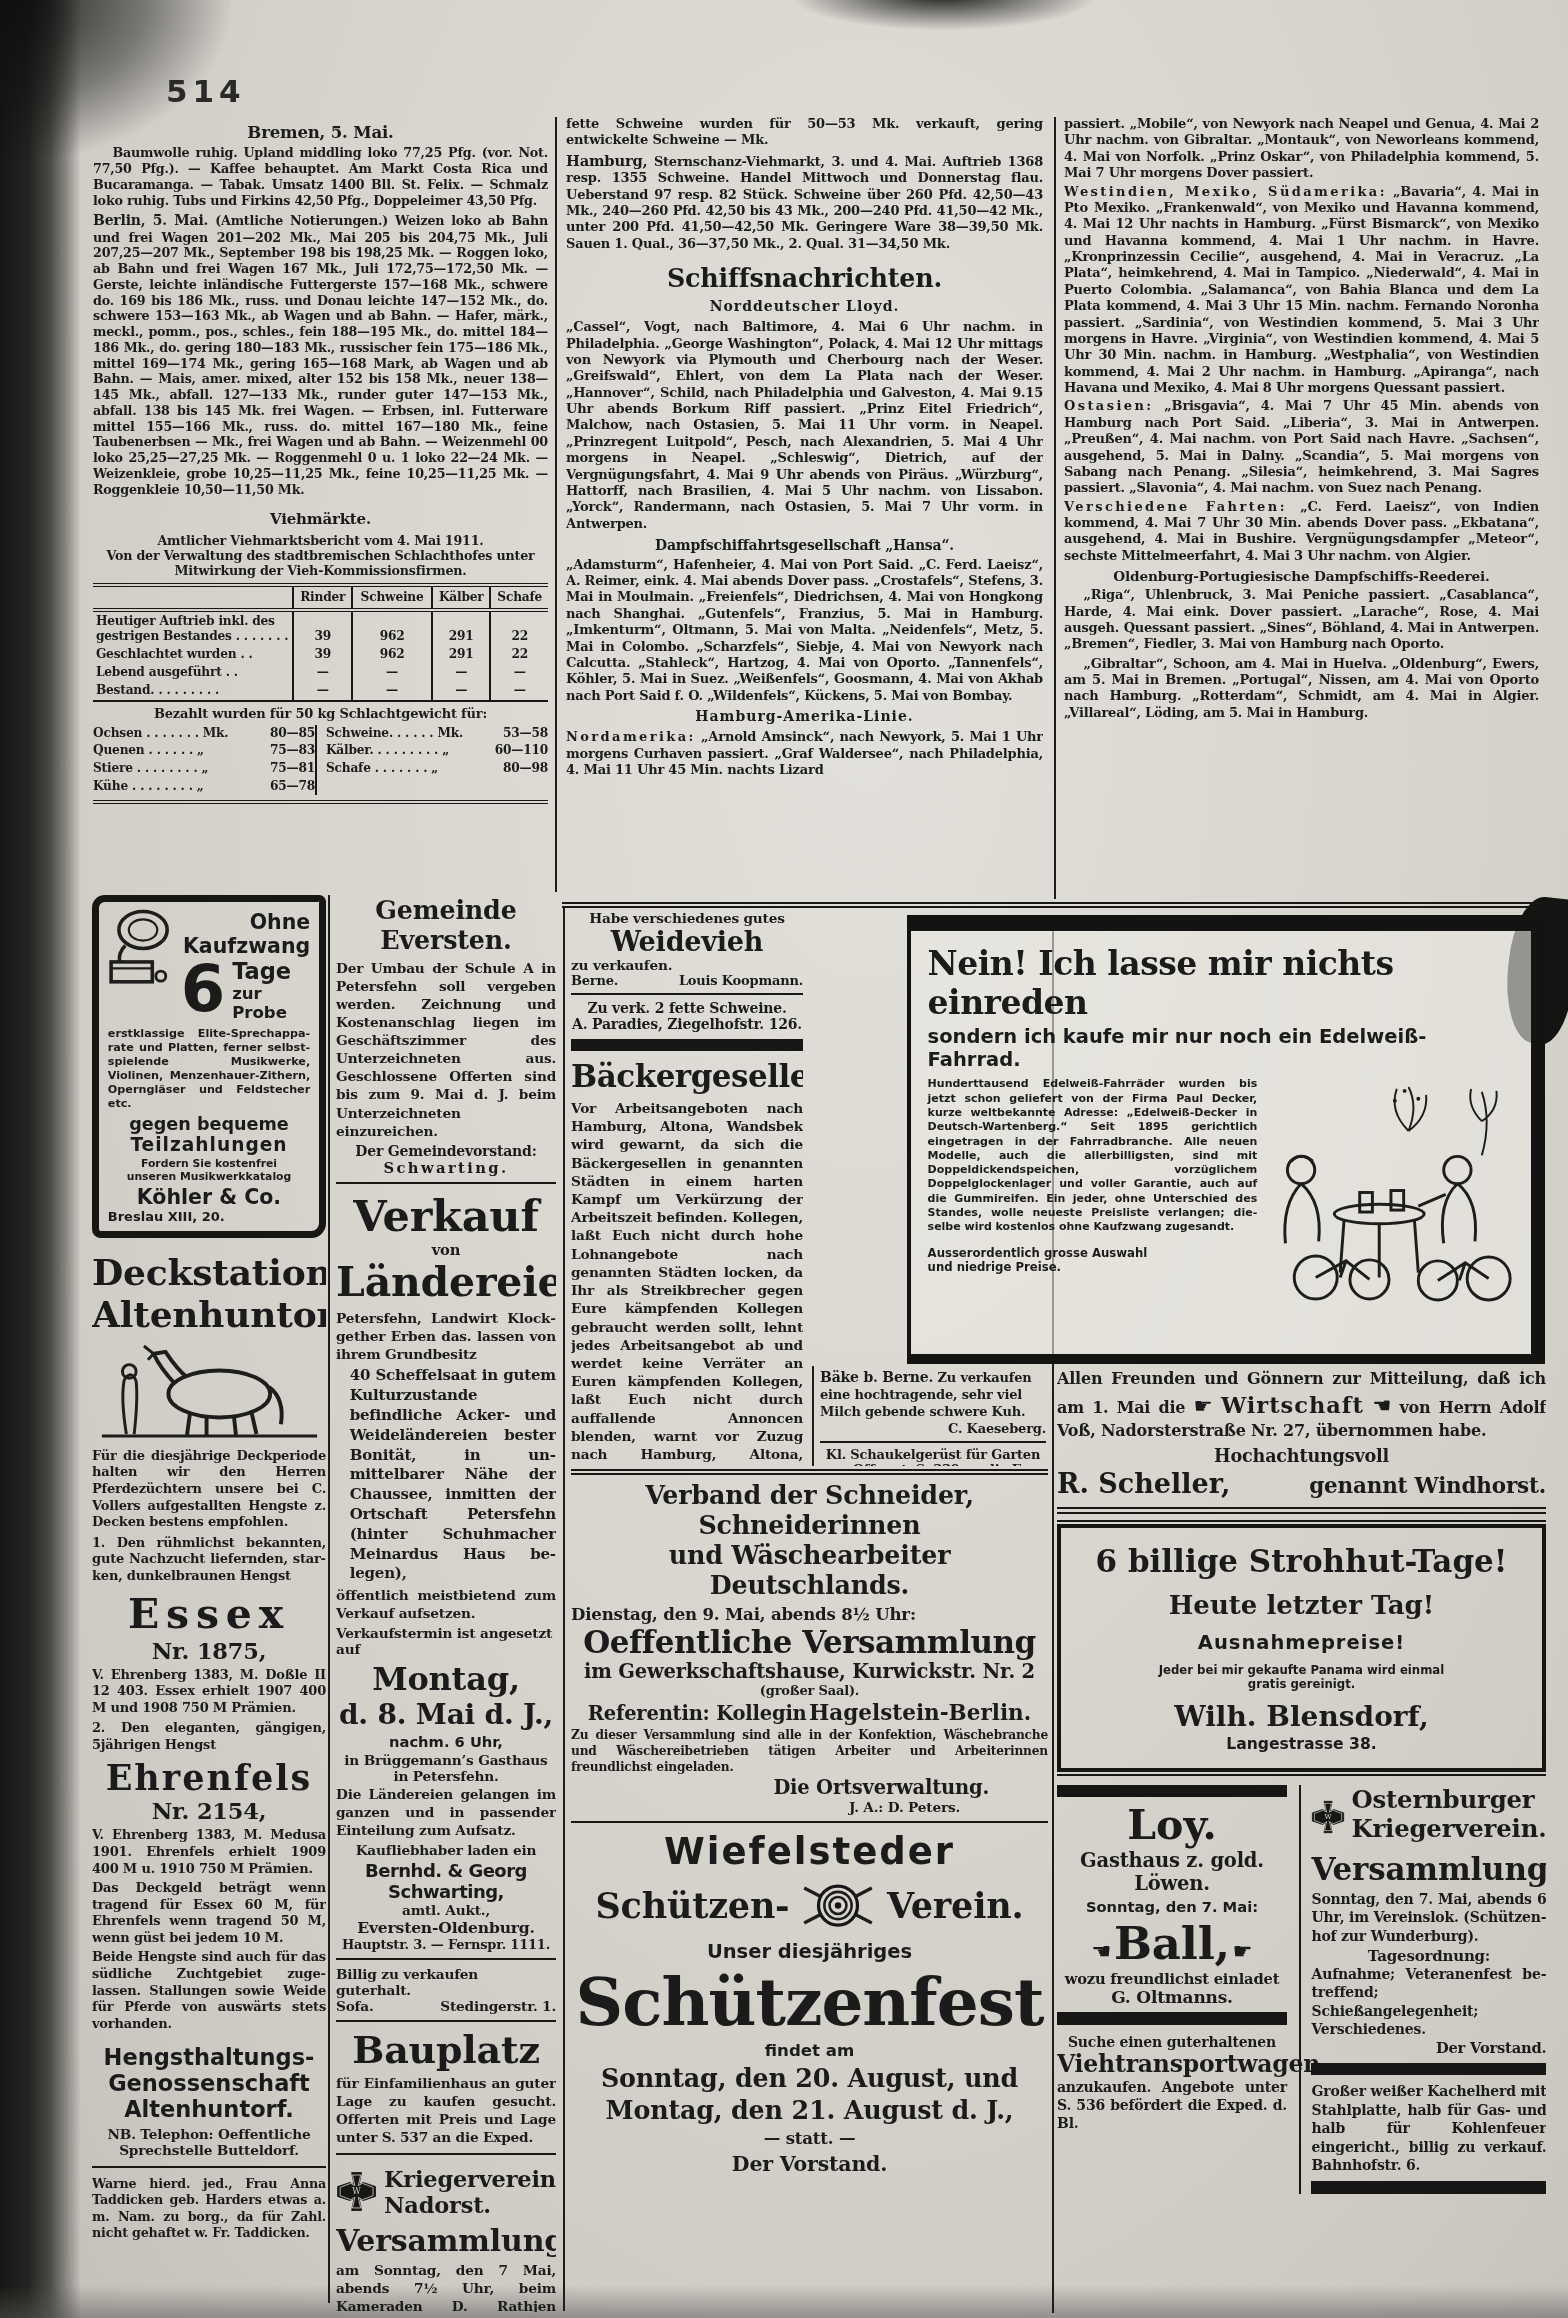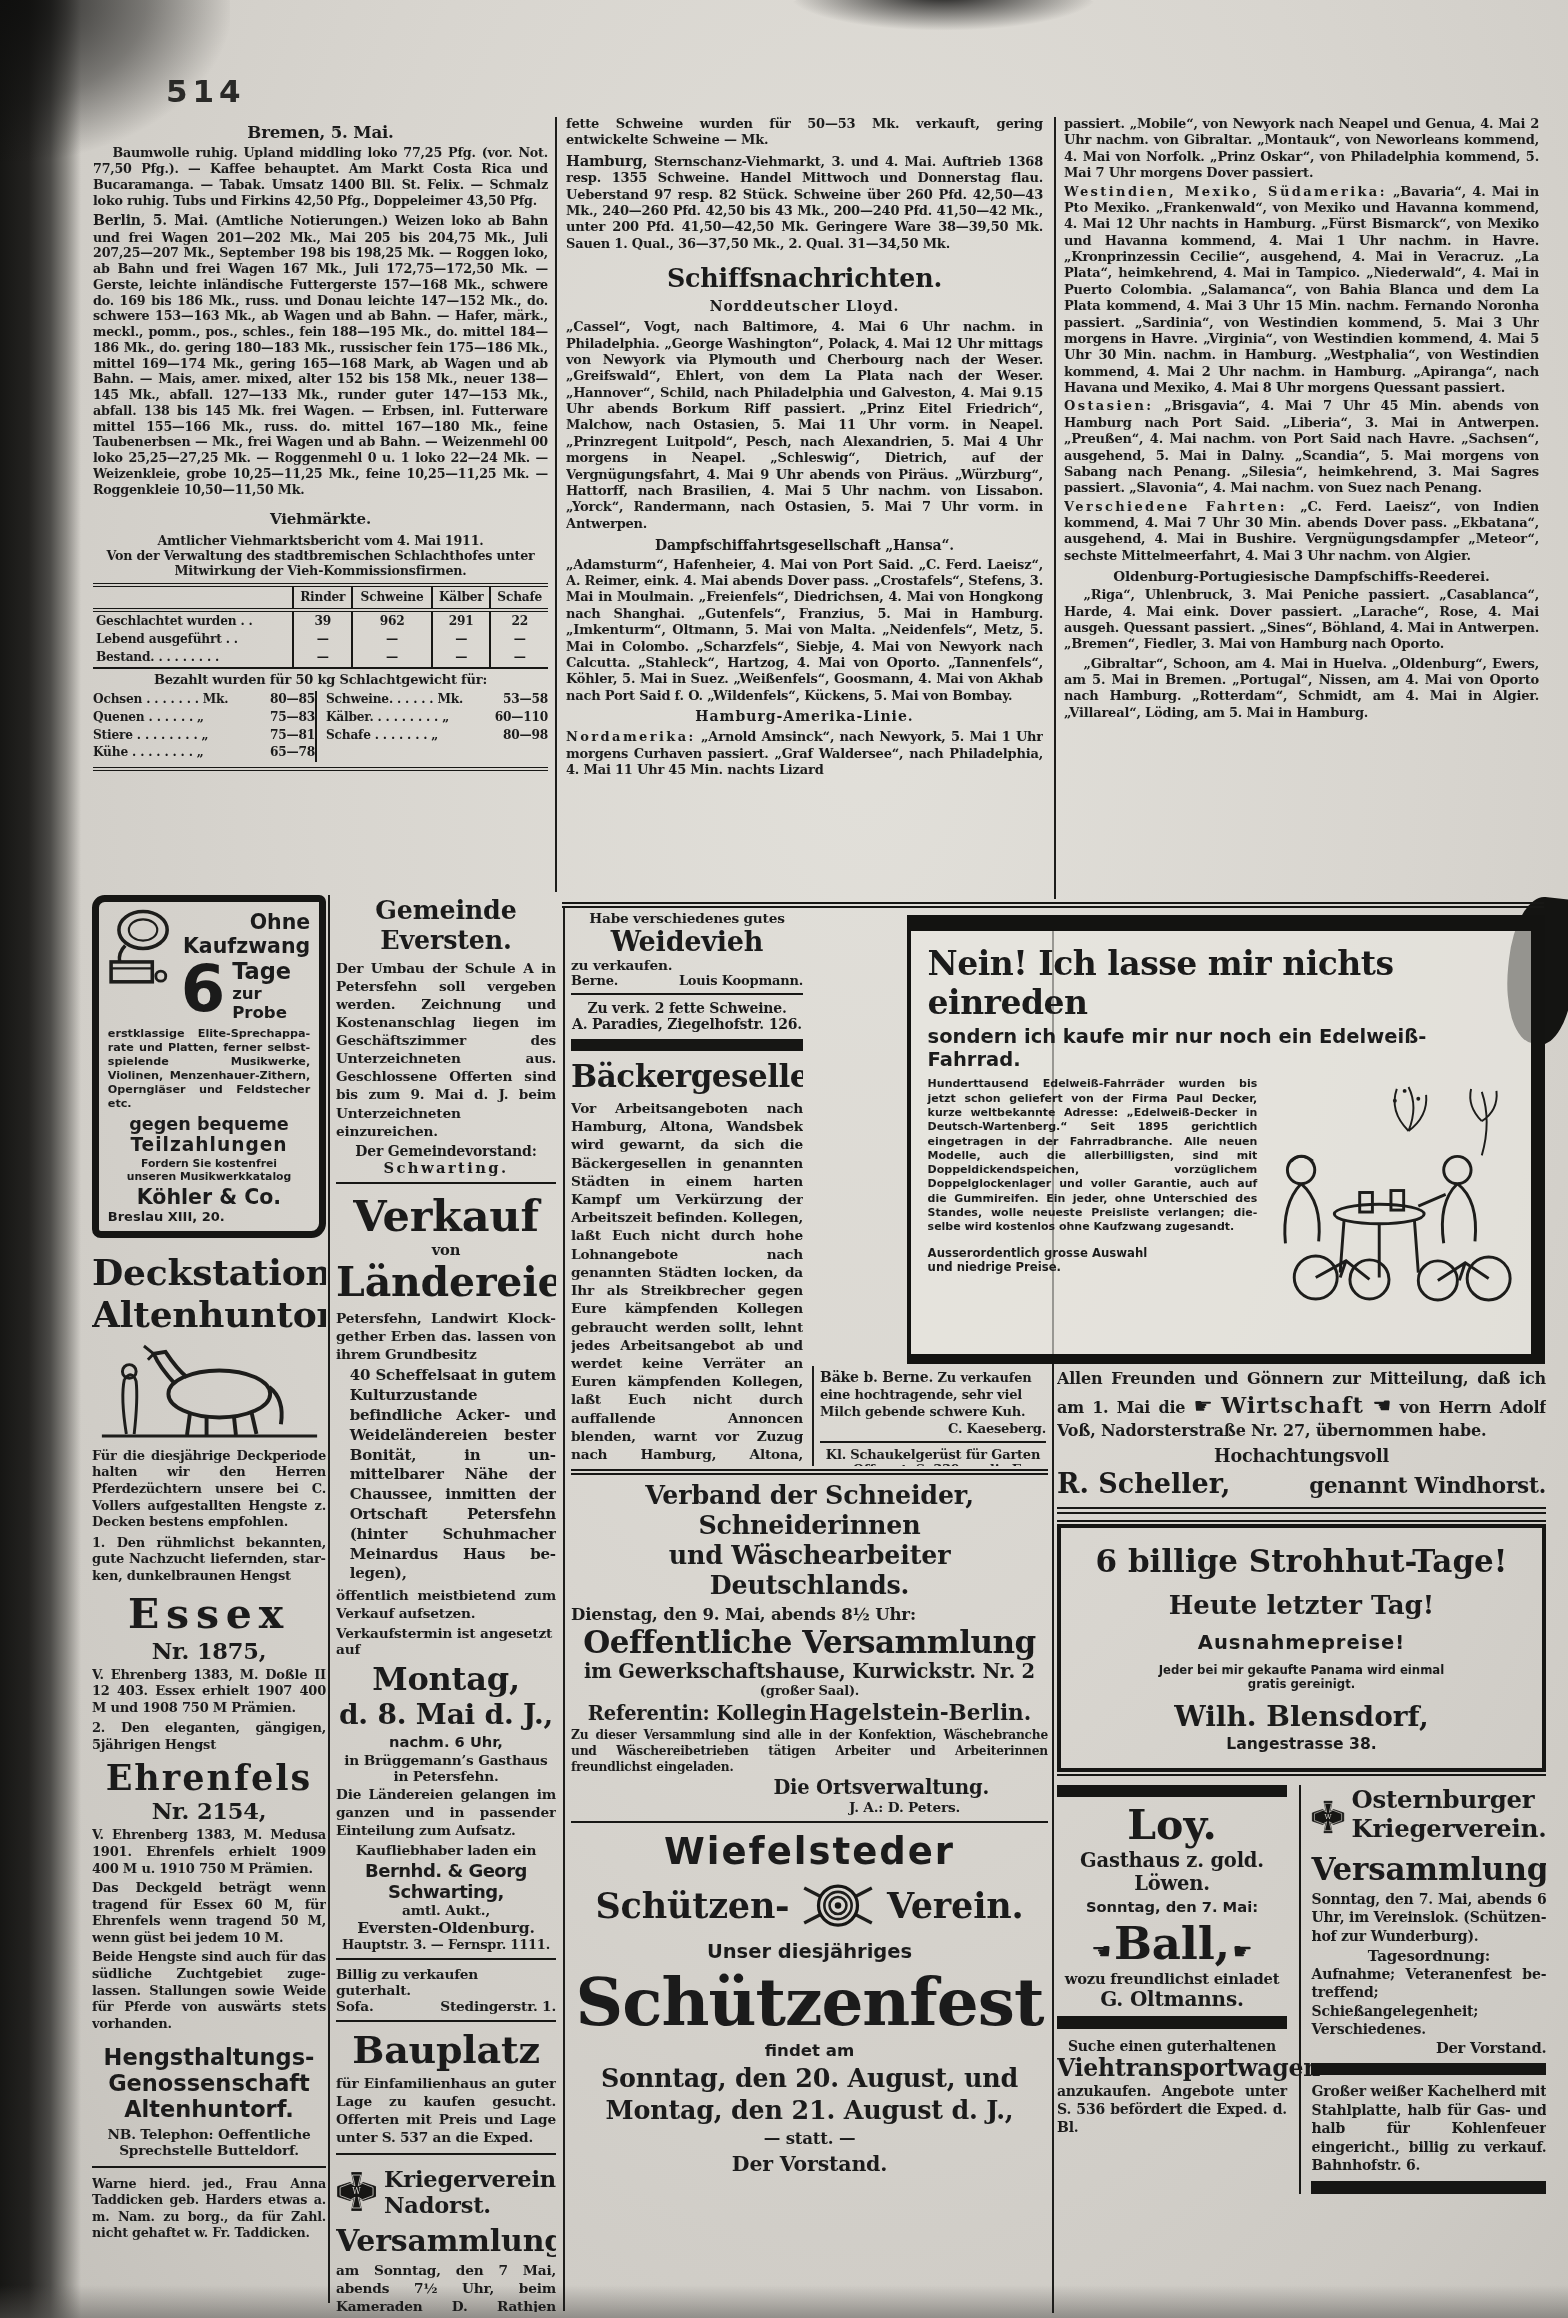--- a/index.html
+++ b/index.html
@@ -104,20 +104,27 @@
       <thead>
         <tr>
           <th style="width:44%;"></th>
           <th>Rinder</th>
           <th>Schweine</th>
           <th>Kälber</th>
           <th>Schafe</th>
         </tr>
       </thead>
       <tbody>
+        <tr>
+          <td>Heutiger Auftrieb inkl. des gestrigen Bestandes . . . . . . .</td>
+          <td>39</td>
+          <td>962</td>
+          <td>291</td>
+          <td>22</td>
+        </tr>
         <tr>
           <td>Geschlachtet wurden . .</td>
           <td>39</td>
           <td>962</td>
           <td>291</td>
           <td>22</td>
         </tr>
         <tr>
           <td>Lebend ausgeführt  . .</td>
           <td>—</td>
@@ -494,21 +501,21 @@
         <div class="bar"></div>
         <div class="slab ctr" style="font-size:41px;margin-top:3.9px;">Loy.</div>
         <div class="fr ctr" style="font-size:19.5px;">Gasthaus z. gold. Löwen.</div>
         <div class="sans ctr" style="font-size:14.7px;margin-top:2.9px;">Sonntag, den 7. Mai:</div>
         <div class="ctr" style="margin-top:2px;">
           <span class="hand" style="font-size:22.5px;">☚</span>
           <span class="fr" style="font-size:45px;">Ball,</span>
           <span class="hand" style="font-size:22.5px;">☛</span>
         </div>
         <div class="fr ctr" style="font-size:14.7px;">wozu freundlichst einladet</div>
-        <div class="fr ctr" style="font-size:20px;">G. Oltmanns.</div>
+        <div class="fr ctr" style="font-size:17px;">G. Oltmanns.</div>
         <div class="bar" style="margin-top:4.9px;"></div>
         <div class="fr ctr" style="font-size:14px;margin-top:8.8px;">Suche einen guterhaltenen</div>
         <div class="fr ctr" style="font-size:23.5px;">Viehtransportwagen</div>
         <div class="fr just" style="font-size:14px;line-height:1.3;">anzukaufen.  Angebote unter S. 536 befördert die Exped. d. Bl.</div>
       </div>
 
       <div style="width:235px;border-left:2.4px solid #171715;padding-left:10.8px;">
         <div style="display:flex;align-items:flex-start;gap:5.9px;">
           <svg width="64" height="64" viewBox="0 0 100 100">
             <path d="M38 4 L62 4 L56 34 L66 28 L96 38 L96 62 L66 72 L56 66 L62 96 L38 96 L44 66 L34 72 L4 62 L4 38 L34 28 L44 34 Z" fill="#161614" stroke="#0d0d0c" stroke-width="2"></path>

